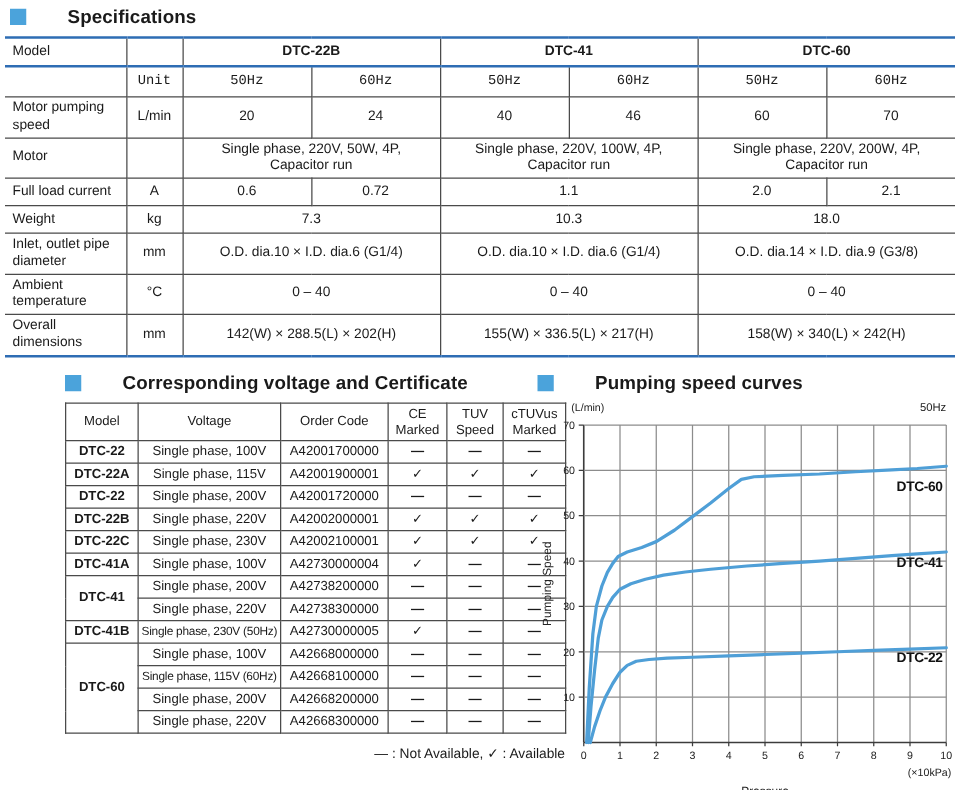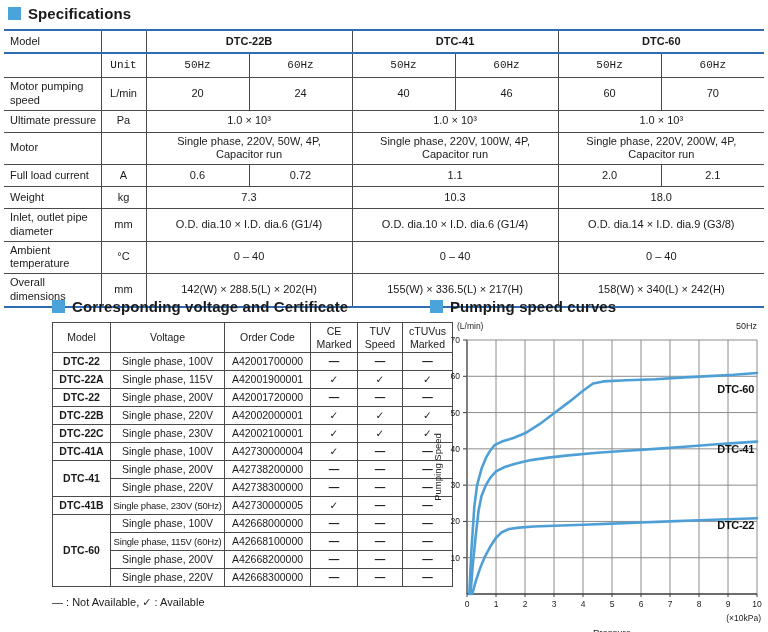--- a/index.html
+++ b/index.html
@@ -3,21 +3,21 @@
 <meta charset="utf-8">
 <style>
   html,body{margin:0;padding:0;}
   body{
     width:768px;height:632px;position:relative;background:#ffffff;
     font-family:"Liberation Sans","DejaVu Sans",sans-serif;color:#1a1a1a;
     -webkit-font-smoothing:antialiased;overflow:hidden;
   }
   .sec-head{display:flex;align-items:center;gap:7px;}
   .sq{width:13px;height:13px;background:#4ba3db;flex:0 0 auto;}
-  .sec-title{font-size:15px;font-weight:bold;letter-spacing:.1px;}
+  .sec-title{font-size:15px;font-weight:bold;letter-spacing:.1px;margin-left:26px;}
 
   
   #section-spec{position:absolute;left:0;top:5px;width:768px;}
   #section-spec .sec-head{margin-left:8px;}
   table.spec{
     border-collapse:collapse;table-layout:fixed;
     margin:7px 4px 0 4px;width:760px;font-size:11px;
   }
   table.spec td{
     border:1px solid #4a4a4a;text-align:center;padding:2px 3px;
@@ -39,21 +39,21 @@
     width:400px;font-size:10.5px;
   }
   table.cert td{
     border:1px solid #4a4a4a;text-align:center;padding:1px 2px;
     white-space:pre-line;line-height:1.22;vertical-align:middle;height:15px;
   }
   table.cert tr.hdr td{height:27px;}
   table.cert td.model{font-weight:bold;}
   table.cert td.tight{font-size:9.5px;letter-spacing:-.2px;margin-left:18px;}
   table.cert td.mark{font-weight:600;}
-  .cert-legend{width:400px;text-align:left;font-size:11px;margin-top:9px;}
+  .cert-legend{width:400px;text-align:right;font-size:11px;margin-top:9px;}
 
   
   #section-chart{position:absolute;left:430px;top:298px;width:338px;}
   #chart-svg{display:block;margin-top:2px;}
   #chart-svg text{font-family:"Liberation Sans","DejaVu Sans",sans-serif;}
 </style>
 </head>
 <body>
 
 <div id="section-spec">
@@ -92,27 +92,20 @@
         </tr>
         <tr class="data-row">
           <td class="lbl">Motor pumping speed</td>
           <td>L/min</td>
           <td colspan="1">20</td>
           <td colspan="1">24</td>
           <td colspan="1">40</td>
           <td colspan="1">46</td>
           <td colspan="1">60</td>
           <td colspan="1">70</td>
-        </tr>
-        <tr class="data-row">
-          <td class="lbl">Ultimate pressure</td>
-          <td>Pa</td>
-          <td colspan="2">1.0 × 10³</td>
-          <td colspan="2">1.0 × 10³</td>
-          <td colspan="2">1.0 × 10³</td>
         </tr>
         <tr class="data-row">
           <td class="lbl">Motor</td>
           <td></td>
           <td colspan="2">Single phase, 220V, 50W, 4P,
 Capacitor run</td>
           <td colspan="2">Single phase, 220V, 100W, 4P,
 Capacitor run</td>
           <td colspan="2">Single phase, 220V, 200W, 4P,
 Capacitor run</td>

